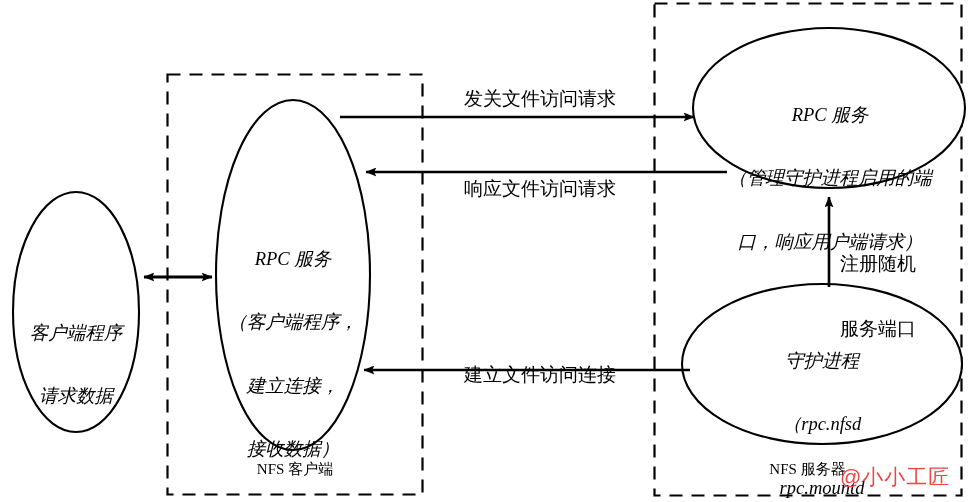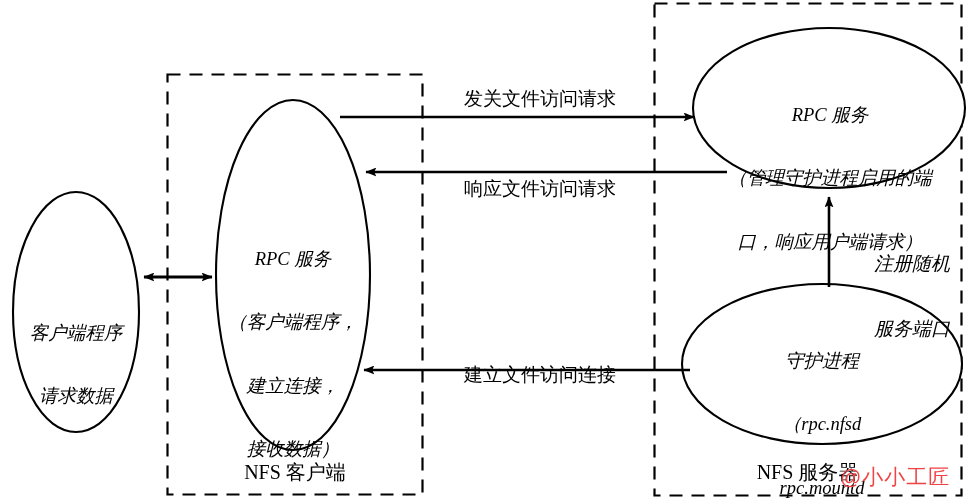--- a/index.html
+++ b/index.html
@@ -35,21 +35,21 @@
     font-family: "Liberation Serif", "DejaVu Serif", serif;
   }
   .ell-text {
     font-size: 18.5px;
     font-style: italic;
   }
   .arrow-text {
     font-size: 19px;
   }
   .box-text {
-    font-size: 20px;
+    font-size: 15px;
   }
   .mono-ish {
     font-family: "Liberation Serif", "DejaVu Serif", serif;
   }
   .watermark {
     position: absolute;
     color: #ef4444;
     font-size: 21px;
     letter-spacing: 1px;
     font-family: "Liberation Sans", sans-serif;
@@ -116,21 +116,21 @@
     <div>守护进程</div>
     <div>（rpc.nfsd</div>
     <div>rpc.mountd</div>
     
   </div>
 
   <div class="lbl arrow-text" style="left:390px; top:88px; width:300px;">发关文件访问请求</div>
 
   <div class="lbl arrow-text" style="left:390px; top:178px; width:300px;">响应文件访问请求</div>
 
-  <div class="lbl arrow-text" style="left:840px; top:210px; width:110px; text-align:right;font-style:italic;">
+  <div class="lbl arrow-text" style="left:840px; top:210px; width:110px; text-align:left;">
     <div>注册随机</div>
     <div>服务端口</div>
   </div>
 
   <div class="lbl arrow-text" style="left:390px; top:364px; width:300px;">建立文件访问连接</div>
 
   <div class="lbl box-text" style="left:180px; top:461px; width:230px;">NFS 客户端</div>
 
   <div class="lbl box-text" style="left:665px; top:461px; width:285px;">NFS 服务器</div>
 

